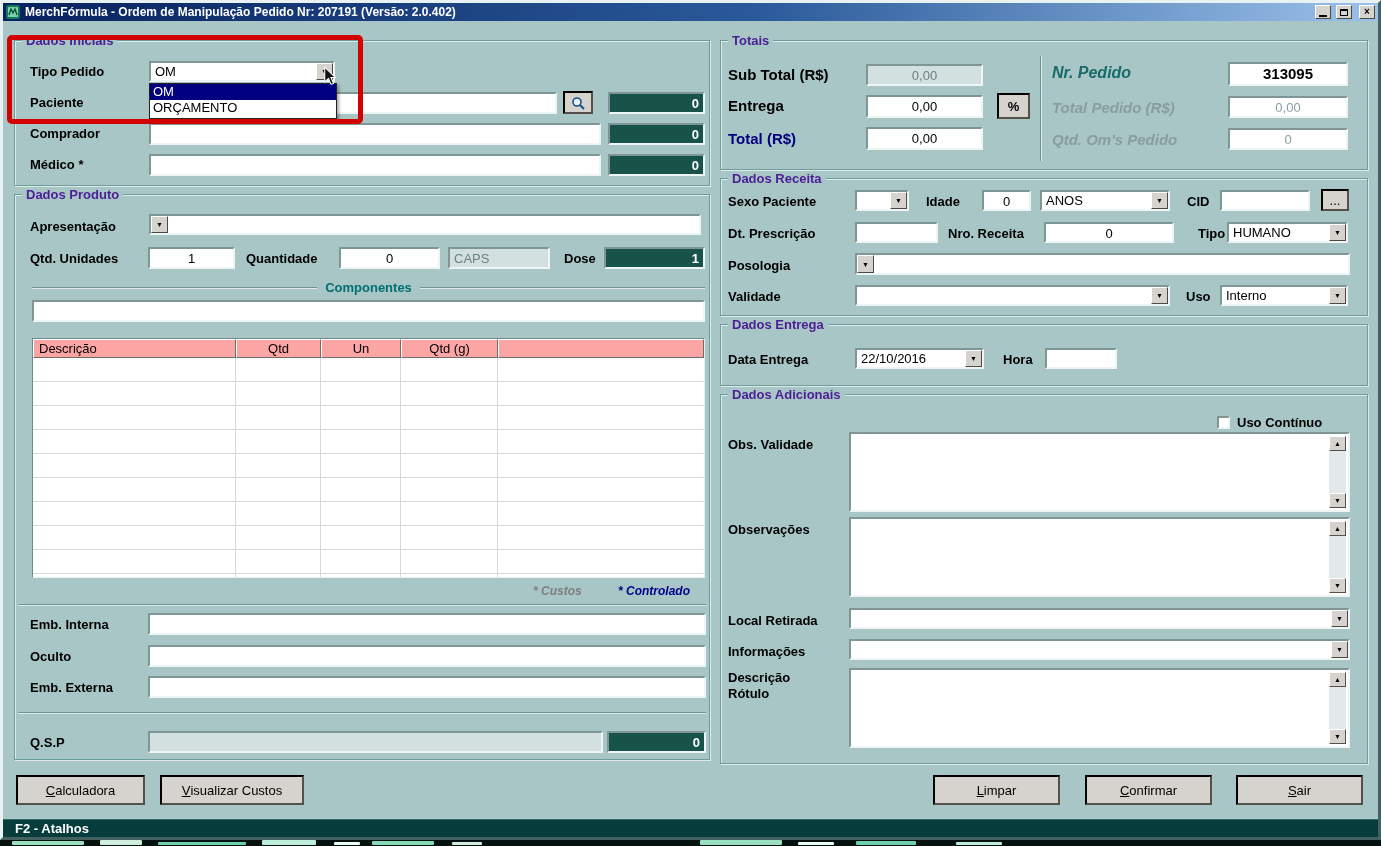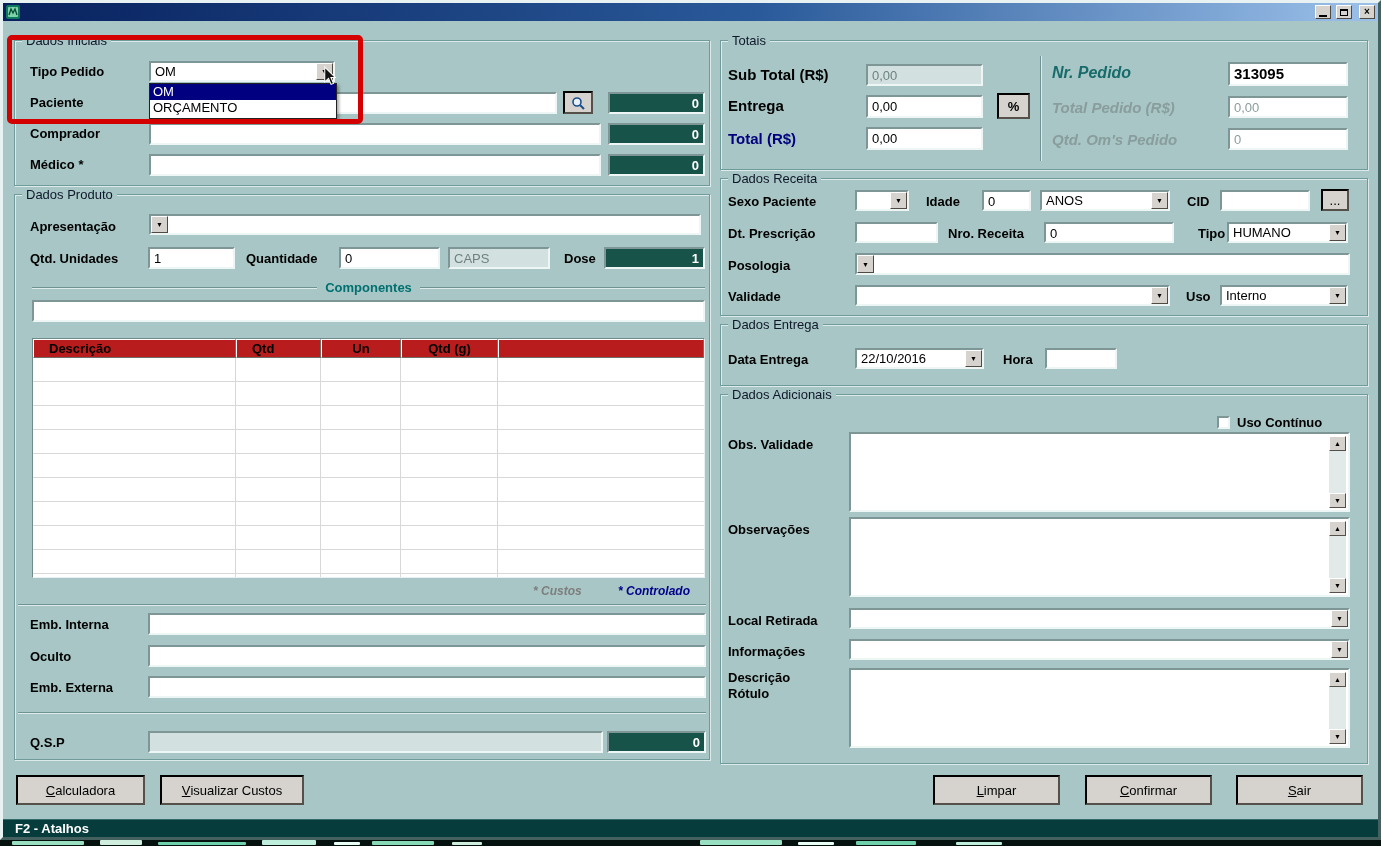--- a/index.html
+++ b/index.html
@@ -4,44 +4,44 @@
 <style>
   *{margin:0;padding:0;box-sizing:border-box}
   html,body{width:1381px;height:846px}
   body{position:relative;background:#04110f;font-family:"Liberation Sans",sans-serif;font-size:13px;color:#000;overflow:hidden}
   .abs{position:absolute}
   .window{position:absolute;left:0;top:0;width:1381px;height:840px;background:#a7c6c5;border:3px solid;border-color:#e8f2f2 #44605f #44605f #e8f2f2}
   .titlebar{position:absolute;left:3px;top:3px;width:1375px;height:18px;background:linear-gradient(90deg,#08215e,#2a5a9a 55%,#9cc1ea);display:flex;align-items:center;gap:5px;padding:0 3px;color:#fff;font-weight:bold;font-size:12px}
   .winbtn{width:16px;height:14px;background:#d6d3ce;border:1px solid;border-color:#fff #4e4a42 #4e4a42 #fff;display:flex;align-items:center;justify-content:center;font-size:10px;font-weight:bold;color:#000;line-height:1}
   .statusbar{position:absolute;left:3px;top:819px;width:1375px;height:18px;background:#073c3c;border-top:1px solid #336a6a;color:#fff;font-weight:bold;display:flex;align-items:center;padding-left:12px}
   .group{position:absolute;border:1px solid #6f9b9a;box-shadow:inset 1px 1px 0 #dcebea,1px 1px 0 #dcebea}
-  .gtitle{position:absolute;background:#a7c6c5;padding:0 4px;color:#0f172a;font-weight:normal;font-size:13px}
+  .gtitle{position:absolute;background:#a7c6c5;padding:0 4px;color:#4c1d95;font-weight:bold;font-size:13px}
   .lbl{position:absolute;font-weight:bold;white-space:nowrap}
   .lbl-lg{font-size:15px}
   .lbl-navy{color:#00007f}
   .lbl-it{font-style:italic;font-size:16px;color:#176b6b}
   .lbl-gray{font-style:italic;font-size:15px;color:#8a9d9d}
   .sunken{border:2px solid;border-color:#7e9796 #eef5f5 #eef5f5 #7e9796;background:#fff}
   .input{position:absolute;padding:2px 4px;line-height:15px;white-space:nowrap;overflow:hidden}
-  .num{text-align:left}
+  .num{text-align:center}
   .dark{background:#175349;color:#fff;font-weight:bold;text-align:right}
   .dis{background:#d2e1e0;color:#6e8080}
   .gray-val{color:#8a9d9d}
   .combo{position:absolute;display:flex}
   .combo .val{flex:1;padding:2px 4px;line-height:14px;white-space:nowrap;overflow:hidden}
   .cbtn{width:17px;background:#d6d3ce;border:1px solid;border-color:#fff #4e4a42 #4e4a42 #fff;display:flex;align-items:center;justify-content:center;font-size:7px;color:#000;flex:0 0 17px}
   .btn{position:absolute;background:#d6d3ce;border:2px solid;border-color:#f6f5f3 #55514a 55514a #f6f5f3;border-right-color:#55514a;border-bottom-color:#55514a;display:flex;align-items:center;justify-content:center;font-size:13px;cursor:default}
   .hr{position:absolute;height:0;border-top:1px solid #6e9392;border-bottom:1px solid #ddeceb}
   .vr{position:absolute;width:0;border-left:1px solid #6e9392;border-right:1px solid #ddeceb}
   .ddl{position:absolute;background:#fff;border:1px solid #222;z-index:40;box-shadow:2px 2px 3px rgba(0,0,0,.35)}
   .ddi{height:16px;line-height:16px;padding:0 3px;font-size:13px}
   .ddi.sel{background:#000080;color:#fff}
   .selspan{background:#000080;color:#fff;padding:0 2px}
   .thead{display:flex;height:19px}
-  .th{background:#b91c1c;border:1px solid;border-color:#fff #6e6e66 #6e6e66 #fff;font-weight:bold;padding:1px 15px;overflow:hidden;white-space:nowrap}
+  .th{background:#fca5a5;border:1px solid;border-color:#fff #6e6e66 #6e6e66 #fff;font-weight:normal;padding:1px 5px;overflow:hidden;white-space:nowrap}
   .gridbody{position:relative;width:100%;height:219px;background:repeating-linear-gradient(to bottom,#fff 0 23px,#d8d8d8 23px 24px)}
   .vline{position:absolute;top:0;bottom:0;width:1px;background:#d8d8d8}
   .note-gray{position:absolute;font-weight:bold;font-style:italic;font-size:12px;color:#7e7e7e}
   .note-navy{position:absolute;font-weight:bold;font-style:italic;font-size:12px;color:#00008b}
   .ta{position:absolute;background:#fff}
   .sb{position:absolute;top:2px;right:2px;bottom:2px;width:17px;background:#e2eae9}
   .sbb{position:absolute;left:0;width:17px;height:15px;background:#d6d3ce;border:1px solid;border-color:#fff #55514a #55514a #fff;display:flex;align-items:center;justify-content:center;font-size:7px;color:#000}
   .chk{position:absolute;width:13px;height:13px;background:#fff;border:2px solid;border-color:#7e9796 #eef5f5 #eef5f5 #7e9796}
   .annotation{position:absolute;border:5px solid #d40000;border-radius:5px;z-index:90;pointer-events:none}
   .cursor{position:absolute;z-index:95;pointer-events:none}
@@ -51,20 +51,21 @@
 <body>
 
 <div class="window"></div>
 
 <div class="titlebar">
   <svg class="abs" style="position:static" width="14" height="14" viewBox="0 0 14 14">
       <rect x="0" y="0" width="14" height="14" rx="2" fill="#0d7a5e"></rect>
       <rect x="2" y="2" width="10" height="10" rx="1" fill="#7fd3a8"></rect>
       <path d="M3 10 L5 4 L7 8 L9 4 L11 10" stroke="#064d3a" stroke-width="1.4" fill="none"></path>
     </svg>
+  <span>MerchFórmula - Ordem de Manipulação Pedido Nr: 207191 (Versão: 2.0.402)</span>
   <span style="flex:1"></span>
   <span class="winbtn">
       <span style="width:8px;height:2px;background:#000;margin-top:7px"></span>
     </span>
   <span class="winbtn">
       <span style="width:8px;height:7px;border:1px solid #000;border-top-width:2px"></span>
     </span>
   <span class="winbtn" style="margin-left:2px">×</span>
 </div>
 

